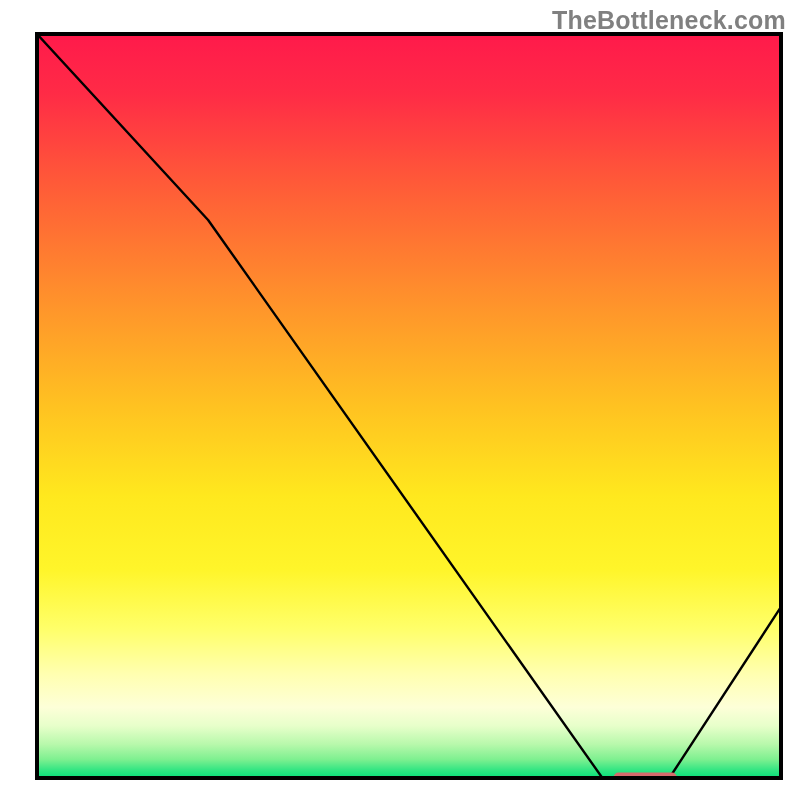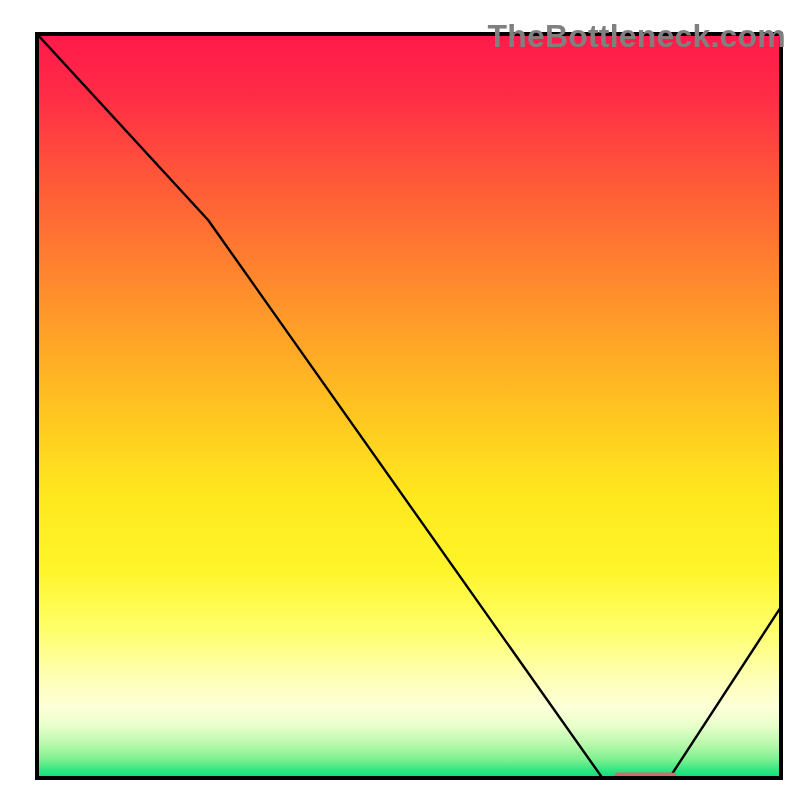--- a/index.html
+++ b/index.html
@@ -13,26 +13,25 @@
   }
   .wrap {
     position: relative;
     width: 800px;
     height: 800px;
   }
   .watermark {
     position: absolute;
     top: 6px;
     right: 14px;
-    font-size: 32px;
+    font-size: 25px;
     font-weight: 600;
     color: #808080;
     letter-spacing: 0.2px;
     z-index: 10;
-    margin-top: 12px;
   }
   svg {
     position: absolute;
     top: 0;
     left: 0;
   }
 </style>
 </head>
 <body>
 

